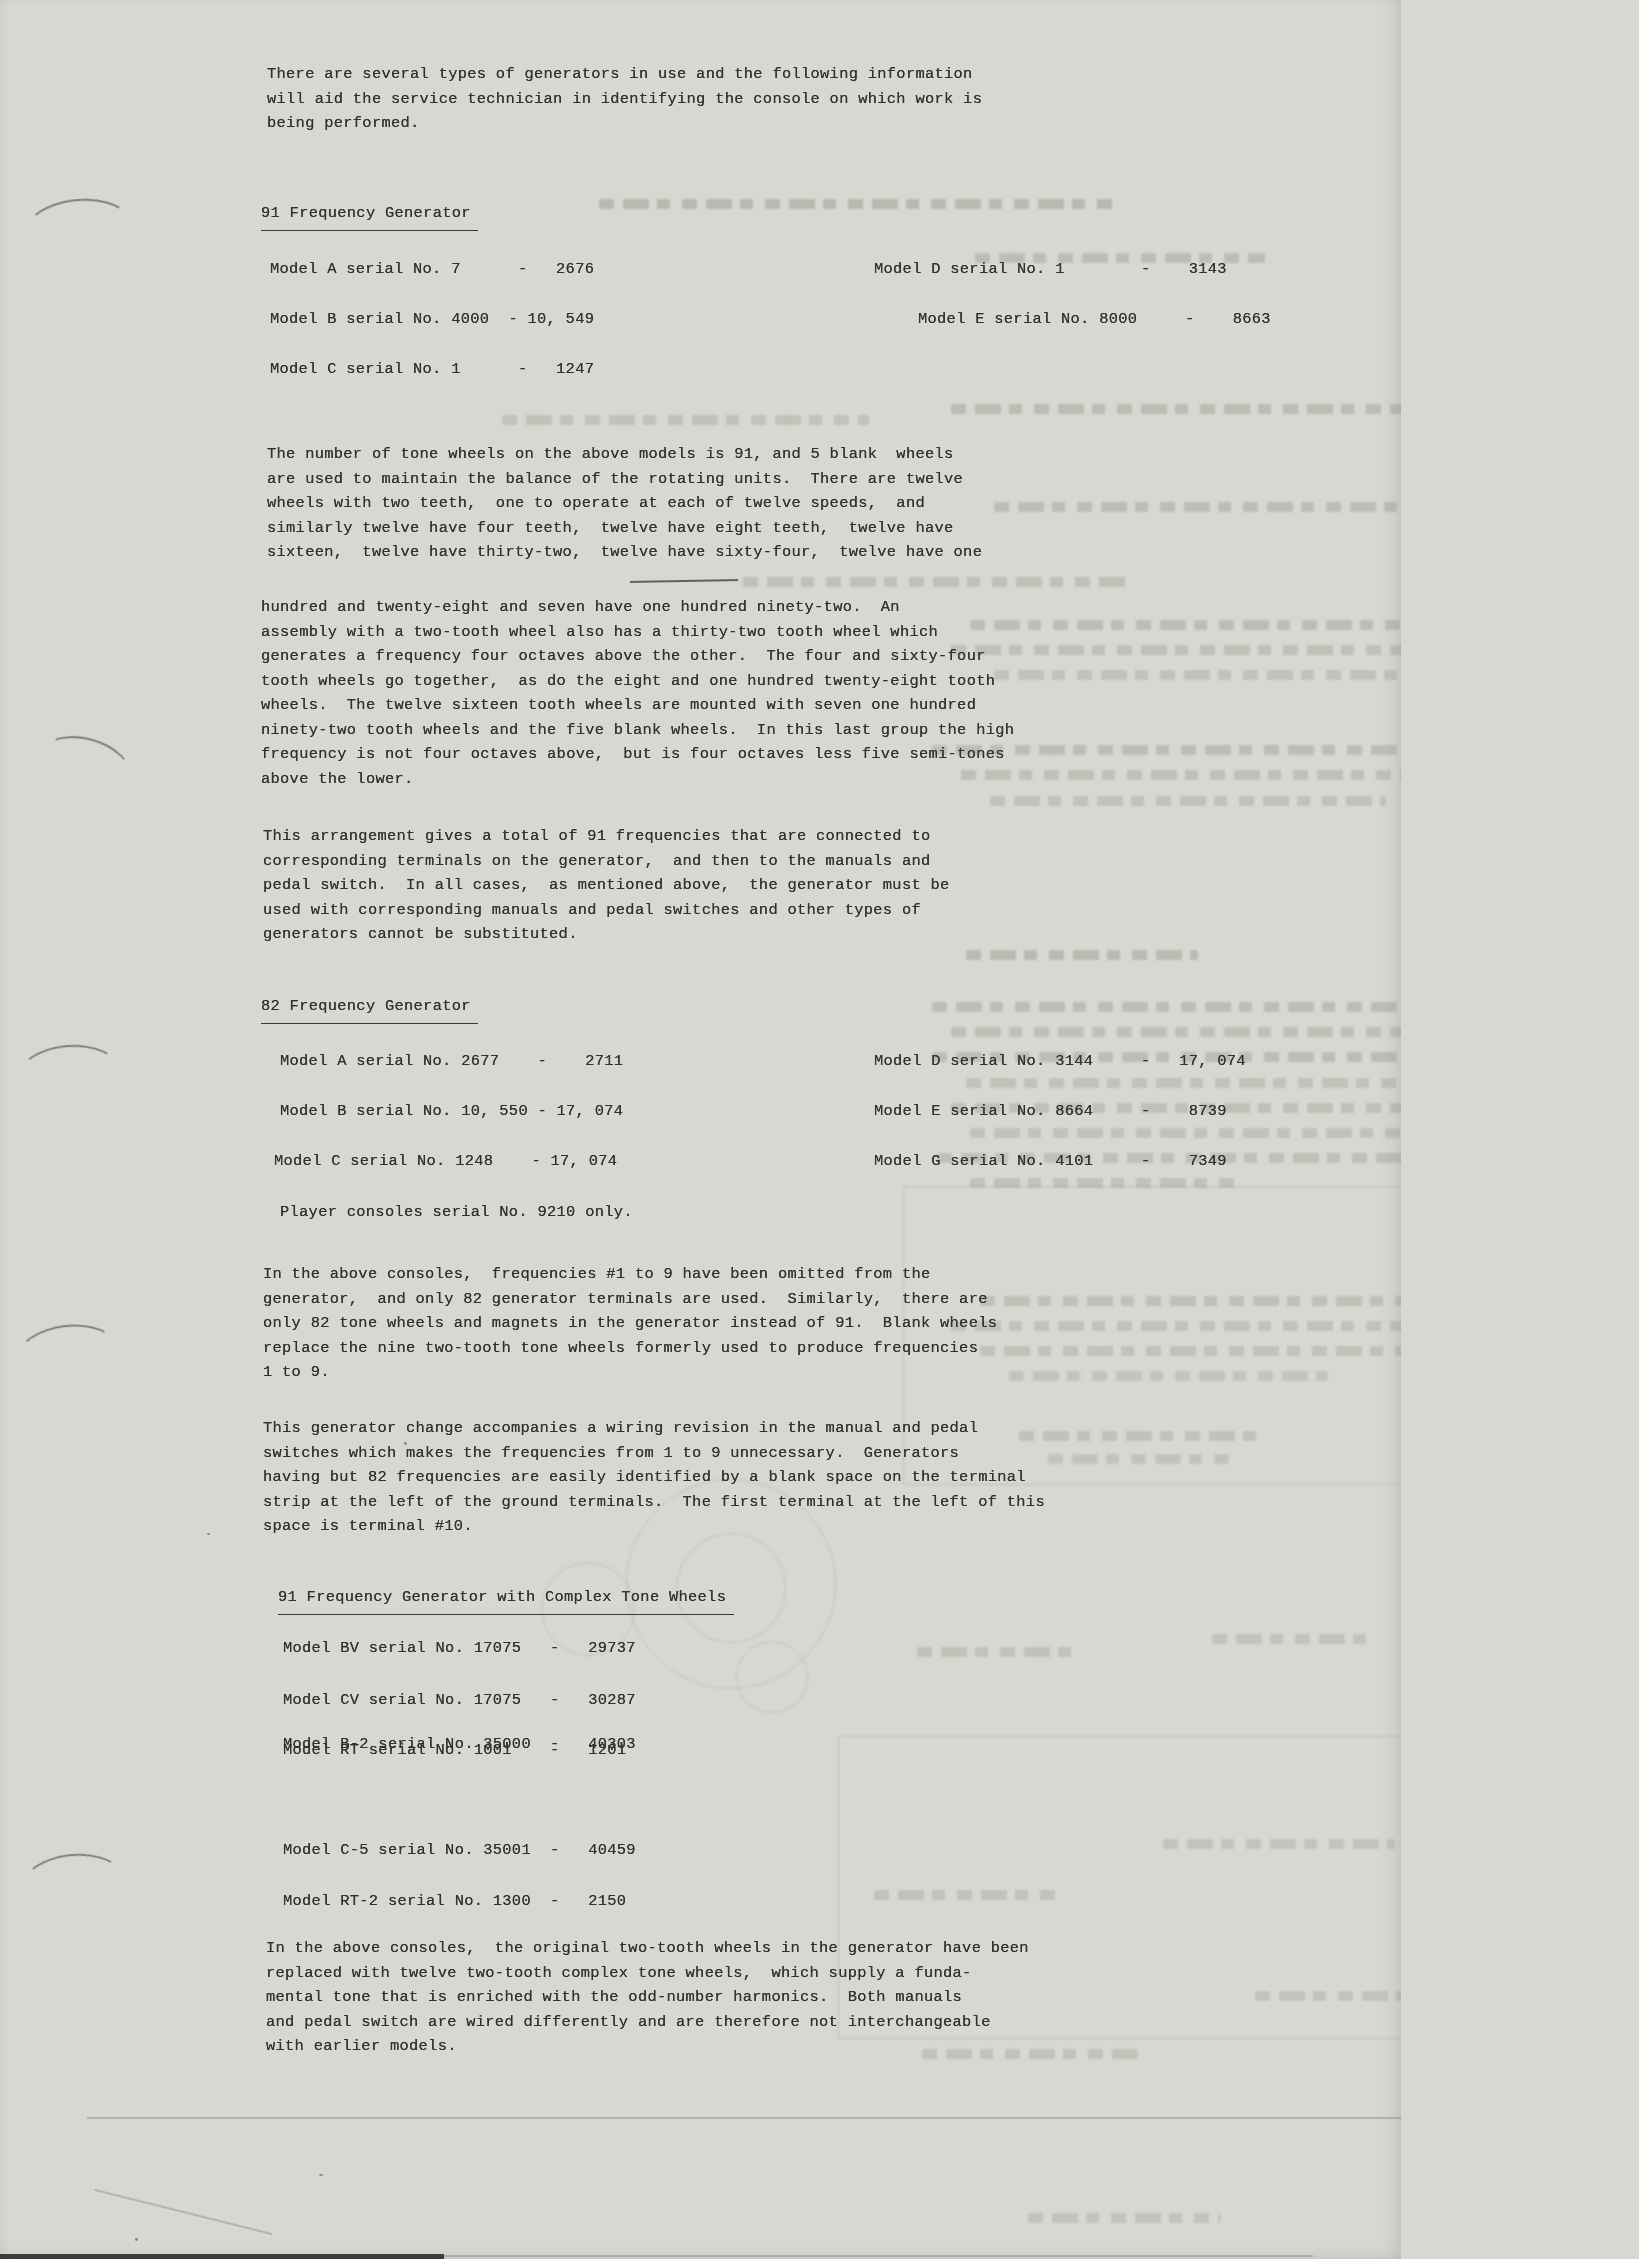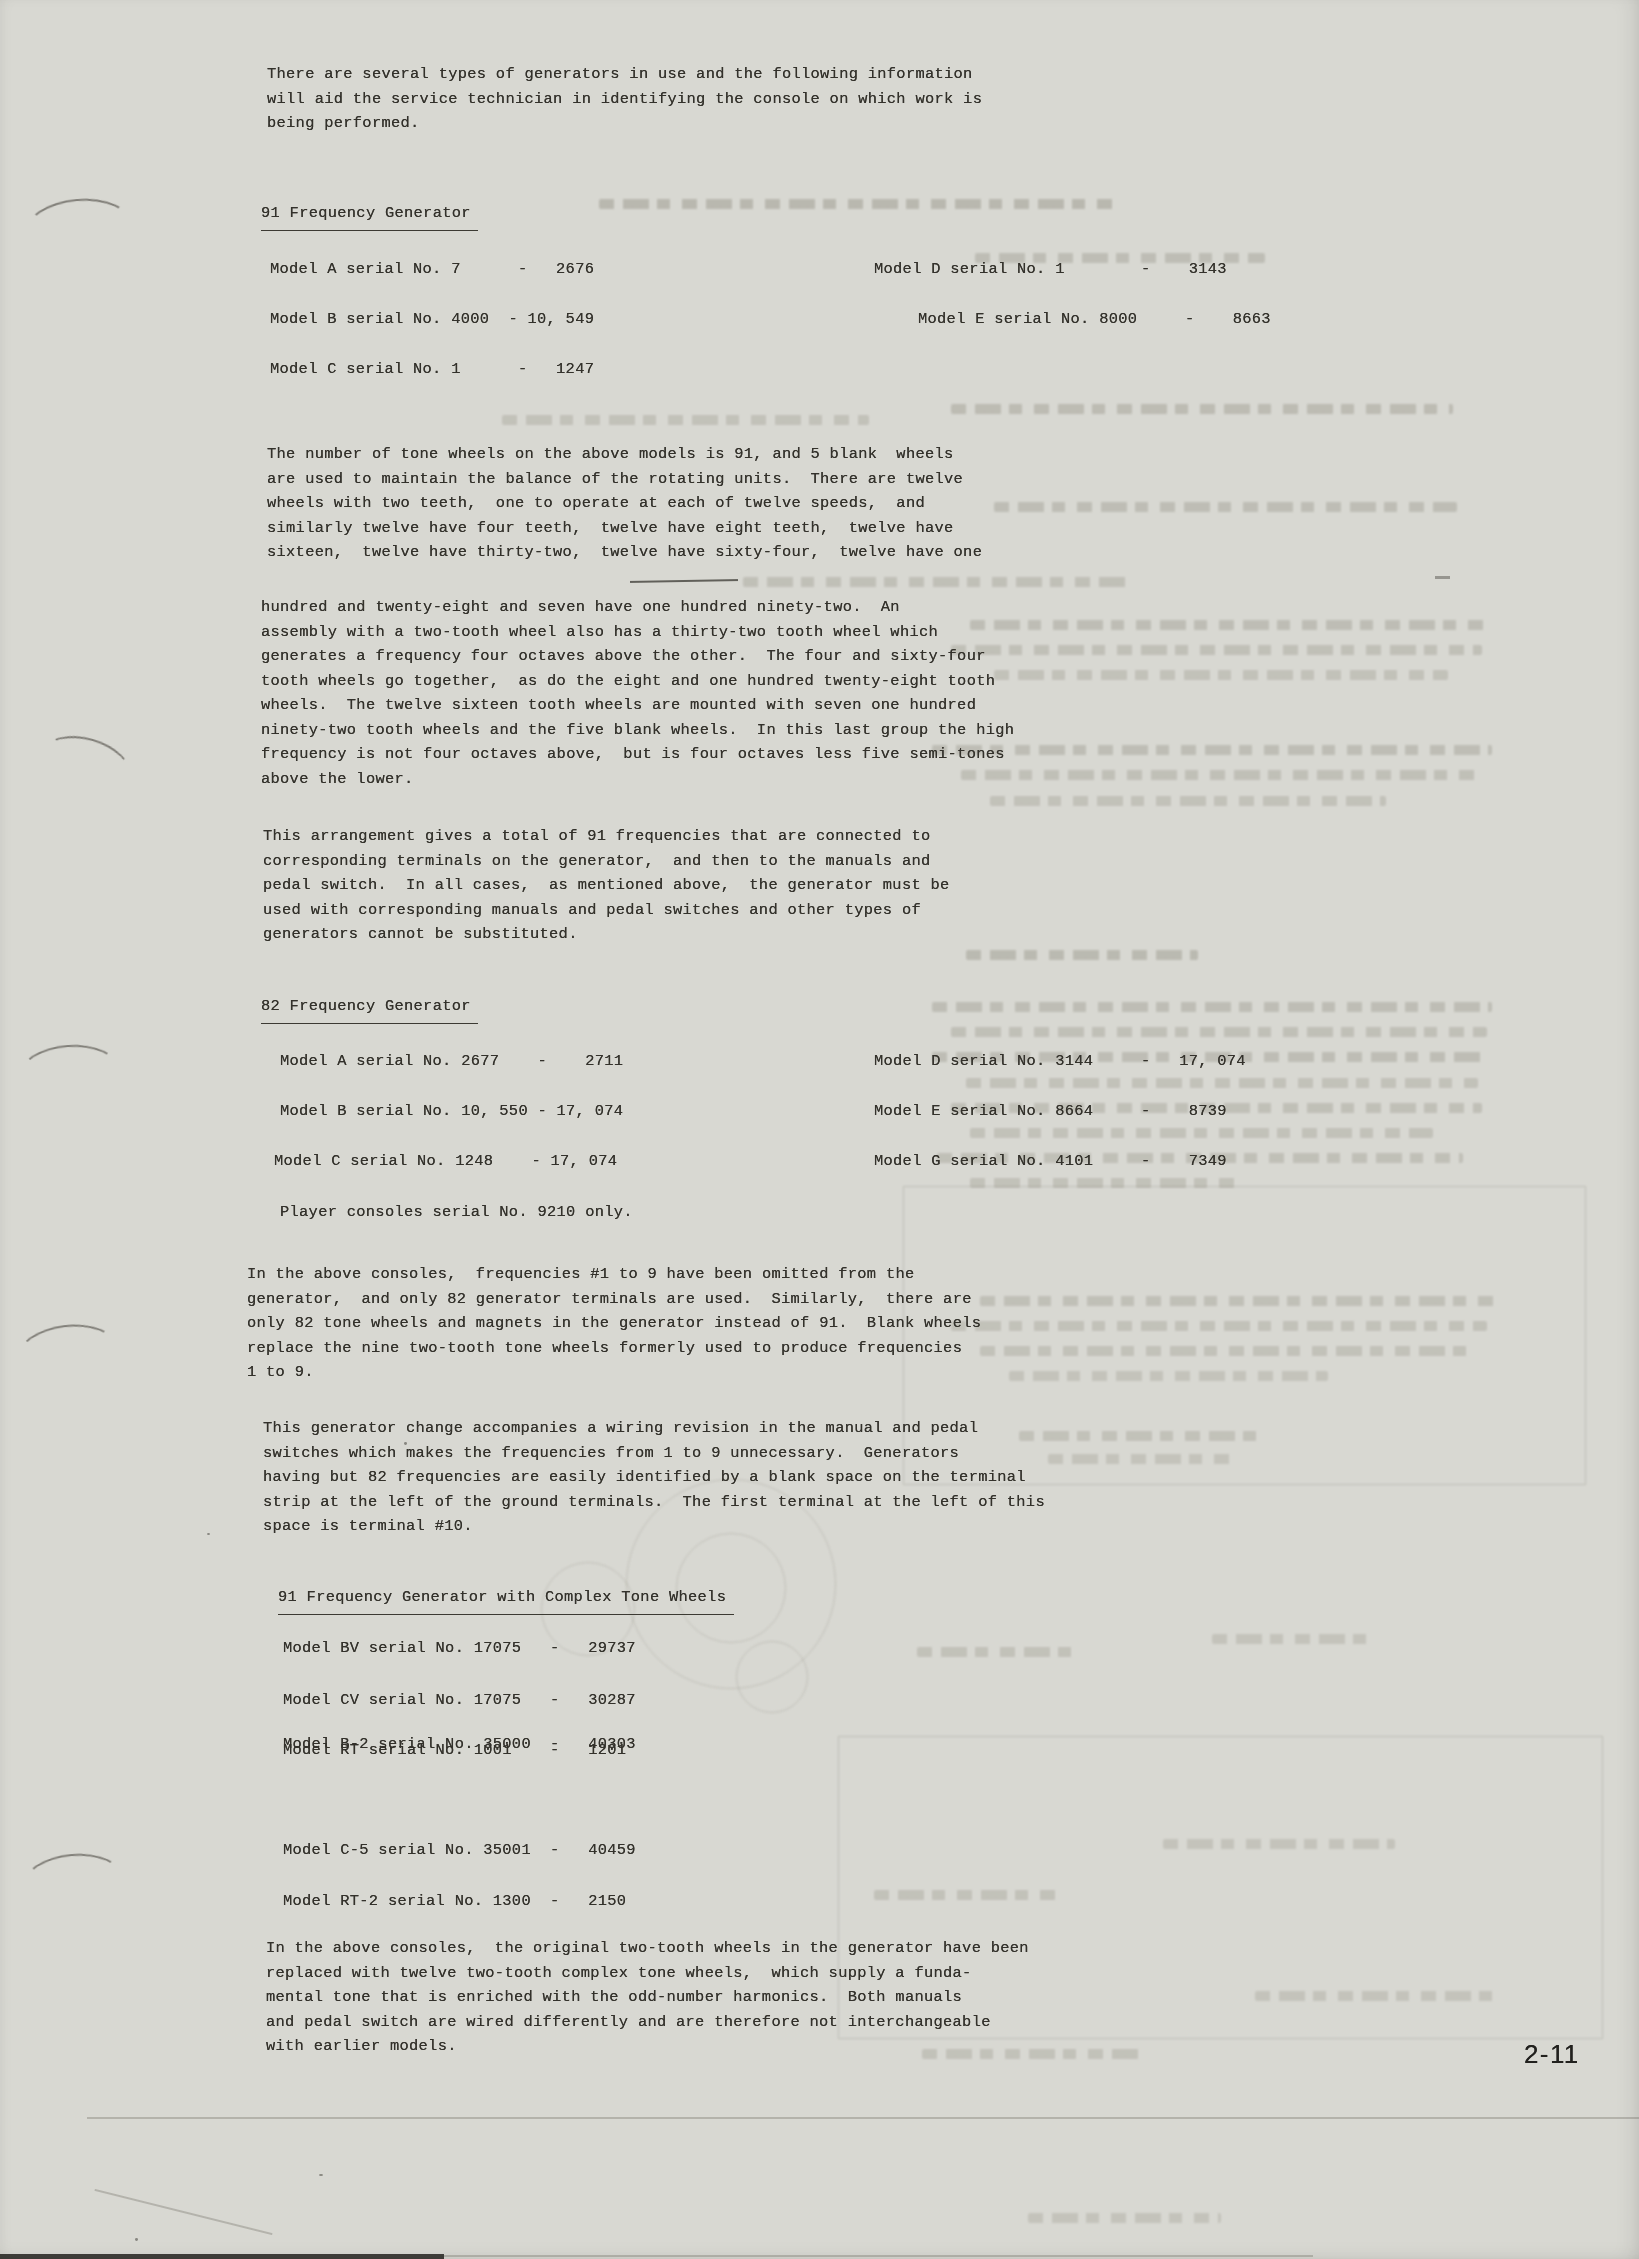--- a/index.html
+++ b/index.html
@@ -1,18 +1,18 @@
 <!DOCTYPE html>
 <html><head>
 <meta charset="utf-8">
 <style>
   html,body{margin:0;padding:0;background:#d8d8d2;}
   .page{
     position:relative;
-    width:1639px;height:2259px;
+    width:1401px;height:2259px;
     overflow:hidden;
     background:
       radial-gradient(130% 90% at 48% 38%, rgba(255,255,255,.40), rgba(255,255,255,0) 62%),
       linear-gradient(90deg,#f0f0ea 0%,#f6f6f1 3%,#f7f7f2 90%,#ededе7 98%,#e6e6df 100%),
       #f5f5f0;
     box-shadow:
       inset -15.4px 0 25px -15.4px rgba(0,0,0,.14),
       inset 7.7px 0 17.4px -9.7px rgba(0,0,0,.07),
       inset 0 -11.6px 21px -13.5px rgba(0,0,0,.10);
     font-family:"Liberation Mono","DejaVu Sans Mono",monospace;
@@ -162,21 +162,21 @@
   <pre class="txt heading" style="left:261px;top:994px"><span class="hl">82 Frequency Generator</span></pre>
 
   <pre class="txt" style="left:280px;top:1049px">Model A serial No. 2677    -    2711</pre>
   <pre class="txt" style="left:280px;top:1099px">Model B serial No. 10, 550 - 17, 074</pre>
   <pre class="txt" style="left:274px;top:1149px">Model C serial No. 1248    - 17, 074</pre>
   <pre class="txt" style="left:874px;top:1049px">Model D serial No. 3144     -   17, 074</pre>
   <pre class="txt" style="left:874px;top:1099px">Model E serial No. 8664     -    8739</pre>
   <pre class="txt" style="left:874px;top:1149px">Model G serial No. 4101     -    7349</pre>
   <pre class="txt" style="left:280px;top:1200px">Player consoles serial No. 9210 only.</pre>
 
-  <pre class="txt" style="left:247px;top:1262px">In the above consoles,  frequencies #1 to 9 have been omitted from the
+  <pre class="txt" style="left:263px;top:1262px">In the above consoles,  frequencies #1 to 9 have been omitted from the
 generator,  and only 82 generator terminals are used.  Similarly,  there are
 only 82 tone wheels and magnets in the generator instead of 91.  Blank wheels
 replace the nine two-tooth tone wheels formerly used to produce frequencies
 1 to 9.</pre>
   <pre class="txt" style="left:263px;top:1416px">This generator change accompanies a wiring revision in the manual and pedal
 switches which makes the frequencies from 1 to 9 unnecessary.  Generators
 having but 82 frequencies are easily identified by a blank space on the terminal
 strip at the left of the ground terminals.  The first terminal at the left of this
 space is terminal #10.</pre>
 

